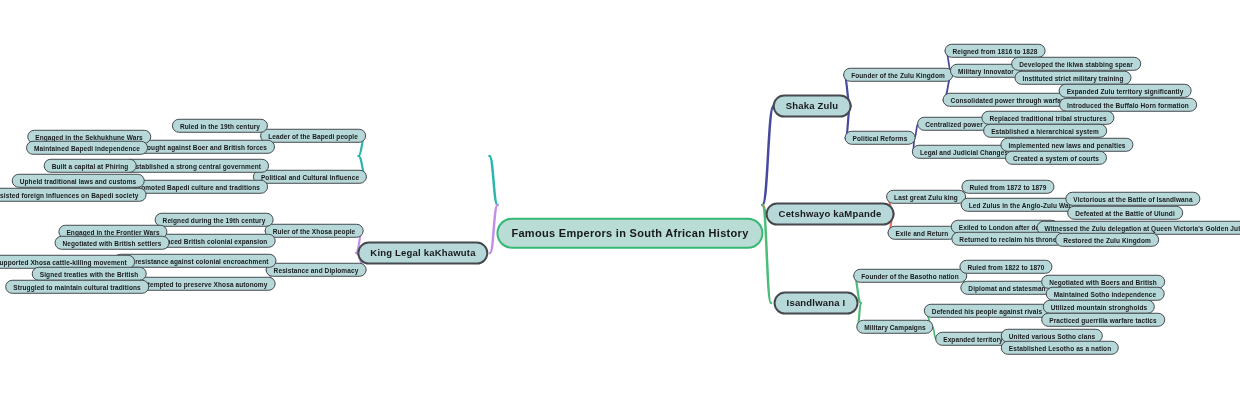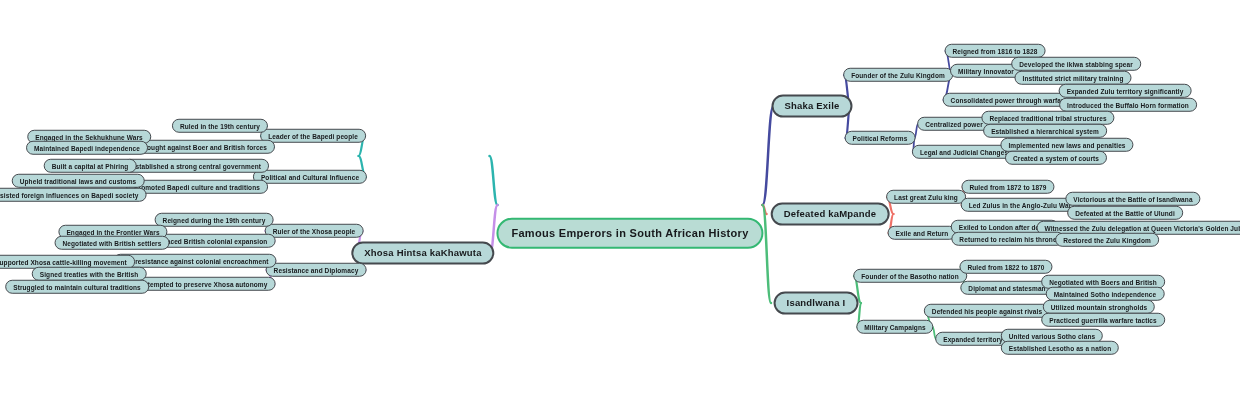--- a/index.html
+++ b/index.html
@@ -101,37 +101,37 @@
       <path d="M 155.5 241 C 161 241, 161 232, 166.5 232" fill="none" stroke="#c58fe8" stroke-width="1.4" stroke-linecap="round"></path>
       <path d="M 155.5 241 C 162 241, 162 243, 168.5 243" fill="none" stroke="#c58fe8" stroke-width="1.4" stroke-linecap="round"></path>
       <path d="M 356 253 C 360.75 253, 360.75 270, 365.5 270" fill="none" stroke="#c58fe8" stroke-width="2.2" stroke-linecap="round"></path>
       <path d="M 266.5 270 C 271 270, 271 261, 275.5 261" fill="none" stroke="#c58fe8" stroke-width="1.8" stroke-linecap="round"></path>
       <path d="M 114.5 261 C 124.25 261, 124.25 262, 134 262" fill="none" stroke="#c58fe8" stroke-width="1.4" stroke-linecap="round"></path>
       <path d="M 266.5 270 C 270.5 270, 270.5 284, 274.5 284" fill="none" stroke="#c58fe8" stroke-width="1.8" stroke-linecap="round"></path>
       <path d="M 133.5 284 C 139.5 284, 139.5 274, 145.5 274" fill="none" stroke="#c58fe8" stroke-width="1.4" stroke-linecap="round"></path>
       <path d="M 133.5 284 C 140.75 284, 140.75 287, 148 287" fill="none" stroke="#c58fe8" stroke-width="1.4" stroke-linecap="round"></path>
     </svg>
   <div class="node depth-0" id="root-node" style="left: 630px; top: 205px;">Famous Emperors in South African History</div>
-<div class="node depth-1" style="left: 812px; top: 106px;">Shaka Exile</div>
+<div class="node depth-1" style="left: 812px; top: 106px;">Shaka Zulu</div>
     <div class="node depth-2" style="left: 898px; top: 75px;">Founder of the Zulu Kingdom</div>
     <div class="node depth-2" style="left: 995px; top: 51px;">Reigned from 1816 to 1828</div>
     <div class="node depth-2" style="left: 986px; top: 71px;">Military Innovator</div>
     <div class="node depth-2" style="left: 1076px; top: 64px;">Developed the iklwa stabbing spear</div>
     <div class="node depth-2" style="left: 1073px; top: 78px;">Instituted strict military training</div>
     <div class="node depth-2" style="left: 1009px; top: 100px;">Consolidated power through warfare</div>
     <div class="node depth-2" style="left: 1125px; top: 91px;">Expanded Zulu territory significantly</div>
     <div class="node depth-2" style="left: 1128px; top: 105px;">Introduced the Buffalo Horn formation</div>
     <div class="node depth-2" style="left: 880px; top: 138px;">Political Reforms</div>
     <div class="node depth-2" style="left: 954px; top: 124px;">Centralized power</div>
     <div class="node depth-2" style="left: 1048px; top: 118px;">Replaced traditional tribal structures</div>
     <div class="node depth-2" style="left: 1045px; top: 131px;">Established a hierarchical system</div>
     <div class="node depth-2" style="left: 964px; top: 152px;">Legal and Judicial Changes</div>
     <div class="node depth-2" style="left: 1067px; top: 145px;">Implemented new laws and penalties</div>
     <div class="node depth-2" style="left: 1056px; top: 158px;">Created a system of courts</div>
-    <div class="node depth-1" style="left: 830px; top: 214px;">Defeated kaMpande</div>
+    <div class="node depth-1" style="left: 830px; top: 214px;">Cetshwayo kaMpande</div>
     <div class="node depth-2" style="left: 926px; top: 197px;">Last great Zulu king</div>
     <div class="node depth-2" style="left: 1008px; top: 187px;">Ruled from 1872 to 1879</div>
     <div class="node depth-2" style="left: 1020px; top: 205px;">Led Zulus in the Anglo-Zulu War</div>
     <div class="node depth-2" style="left: 1133px; top: 199px;">Victorious at the Battle of Isandlwana</div>
     <div class="node depth-2" style="left: 1125px; top: 213px;">Defeated at the Battle of Ulundi</div>
     <div class="node depth-2" style="left: 922px; top: 233px;">Exile and Return</div>
     <div class="node depth-2" style="left: 1005px; top: 227px;">Exiled to London after defeat</div>
     <div class="node depth-2" style="left: 1149px; top: 228px;">Witnessed the Zulu delegation at Queen Victoria's Golden Jubilee</div>
     <div class="node depth-2" style="left: 1008px; top: 239px;">Returned to reclaim his throne</div>
     <div class="node depth-2" style="left: 1107px; top: 240px;">Restored the Zulu Kingdom</div>
@@ -152,21 +152,21 @@
     <div class="node depth-2" style="left: 220px; top: 126px;">Ruled in the 19th century</div>
     <div class="node depth-2" style="left: 205px; top: 147px;">Fought against Boer and British forces</div>
     <div class="node depth-2" style="left: 89px; top: 137px;">Engaged in the Sekhukhune Wars</div>
     <div class="node depth-2" style="left: 87px; top: 148px;">Maintained Bapedi independence</div>
     <div class="node depth-2" style="left: 310px; top: 177px;">Political and Cultural Influence</div>
     <div class="node depth-2" style="left: 196px; top: 166px;">Established a strong central government</div>
     <div class="node depth-2" style="left: 90px; top: 166px;">Built a capital at Phiring</div>
     <div class="node depth-2" style="left: 197px; top: 187px;">Promoted Bapedi culture and traditions</div>
     <div class="node depth-2" style="left: 78px; top: 181px;">Upheld traditional laws and customs</div>
     <div class="node depth-2" style="left: 65px; top: 195px;">Resisted foreign influences on Bapedi society</div>
-    <div class="node depth-1" style="left: 423px; top: 253px;">Xhosa Hintsa kaKhawuta</div>
+    <div class="node depth-1" style="left: 423px; top: 253px;">King Legal kaKhawuta</div>
     <div class="node depth-2" style="left: 314px; top: 231px;">Ruler of the Xhosa people</div>
     <div class="node depth-2" style="left: 214px; top: 220px;">Reigned during the 19th century</div>
     <div class="node depth-2" style="left: 215px; top: 241px;">Faced British colonial expansion</div>
     <div class="node depth-2" style="left: 113px; top: 232px;">Engaged in the Frontier Wars</div>
     <div class="node depth-2" style="left: 112px; top: 243px;">Negotiated with British settlers</div>
     <div class="node depth-2" style="left: 316px; top: 270px;">Resistance and Diplomacy</div>
     <div class="node depth-2" style="left: 195px; top: 261px;">Led resistance against colonial encroachment</div>
     <div class="node depth-2" style="left: 61px; top: 262px;">Supported Xhosa cattle-killing movement</div>
     <div class="node depth-2" style="left: 204px; top: 284px;">Attempted to preserve Xhosa autonomy</div>
     <div class="node depth-2" style="left: 89px; top: 274px;">Signed treaties with the British</div>

